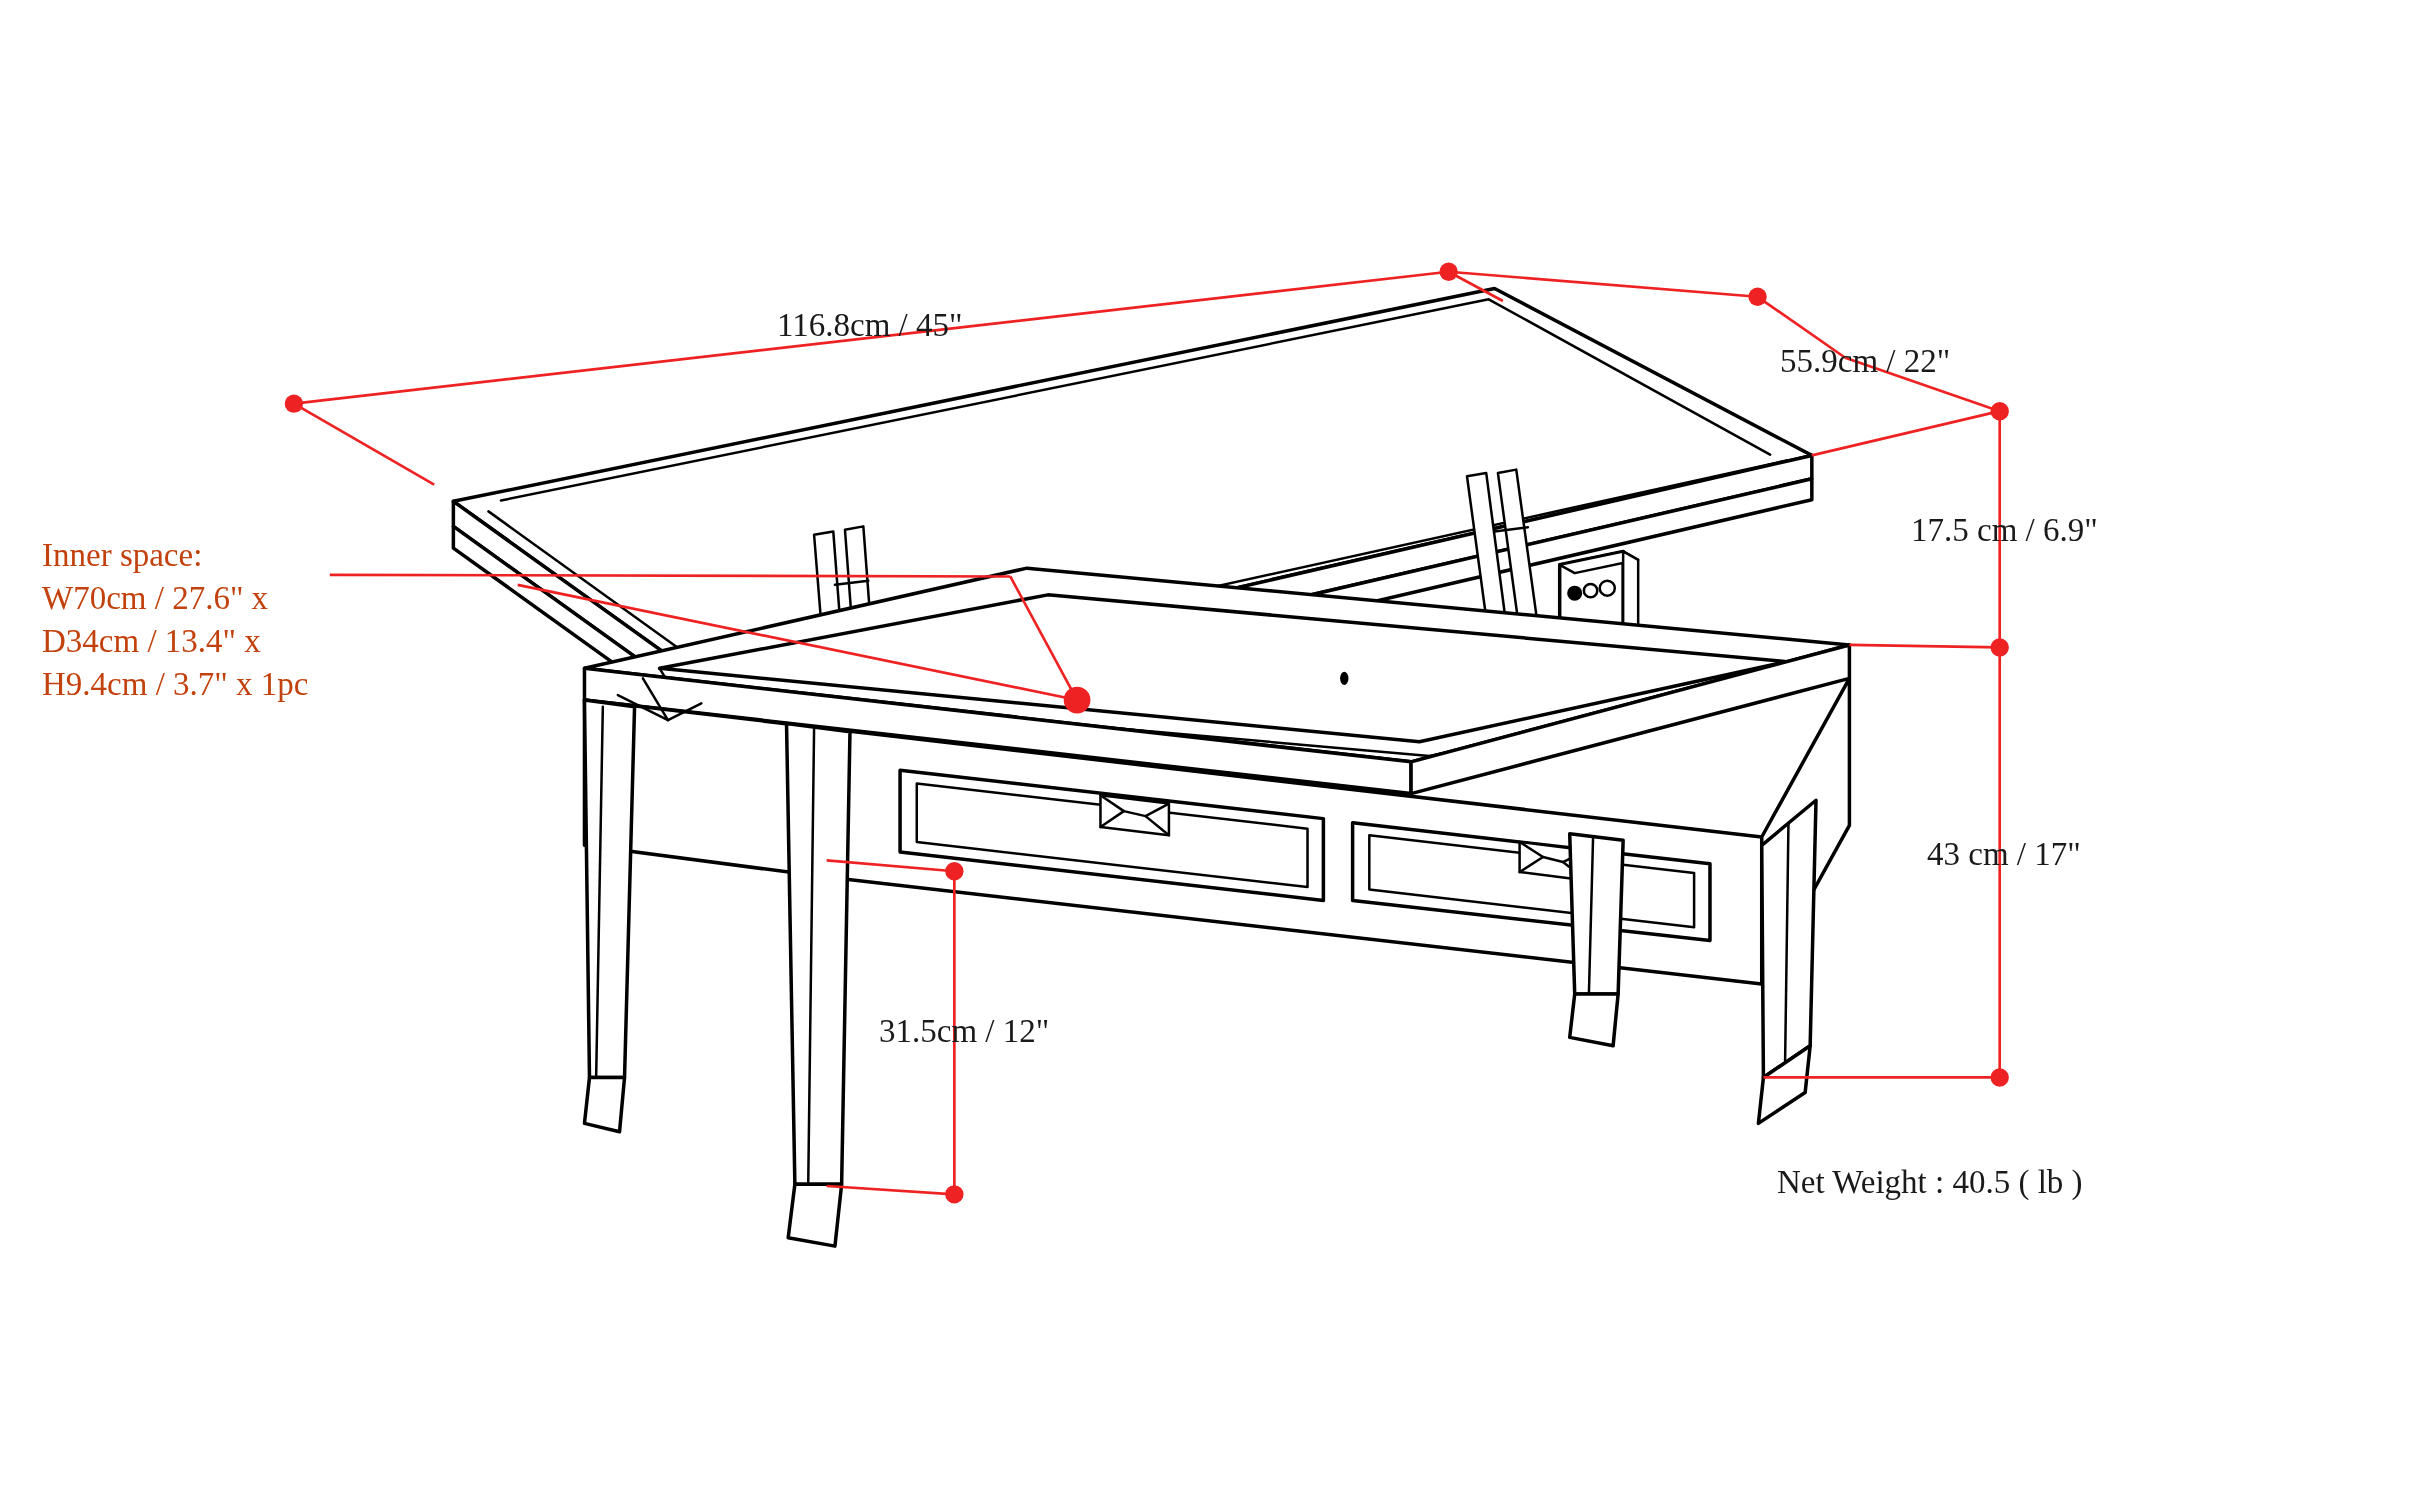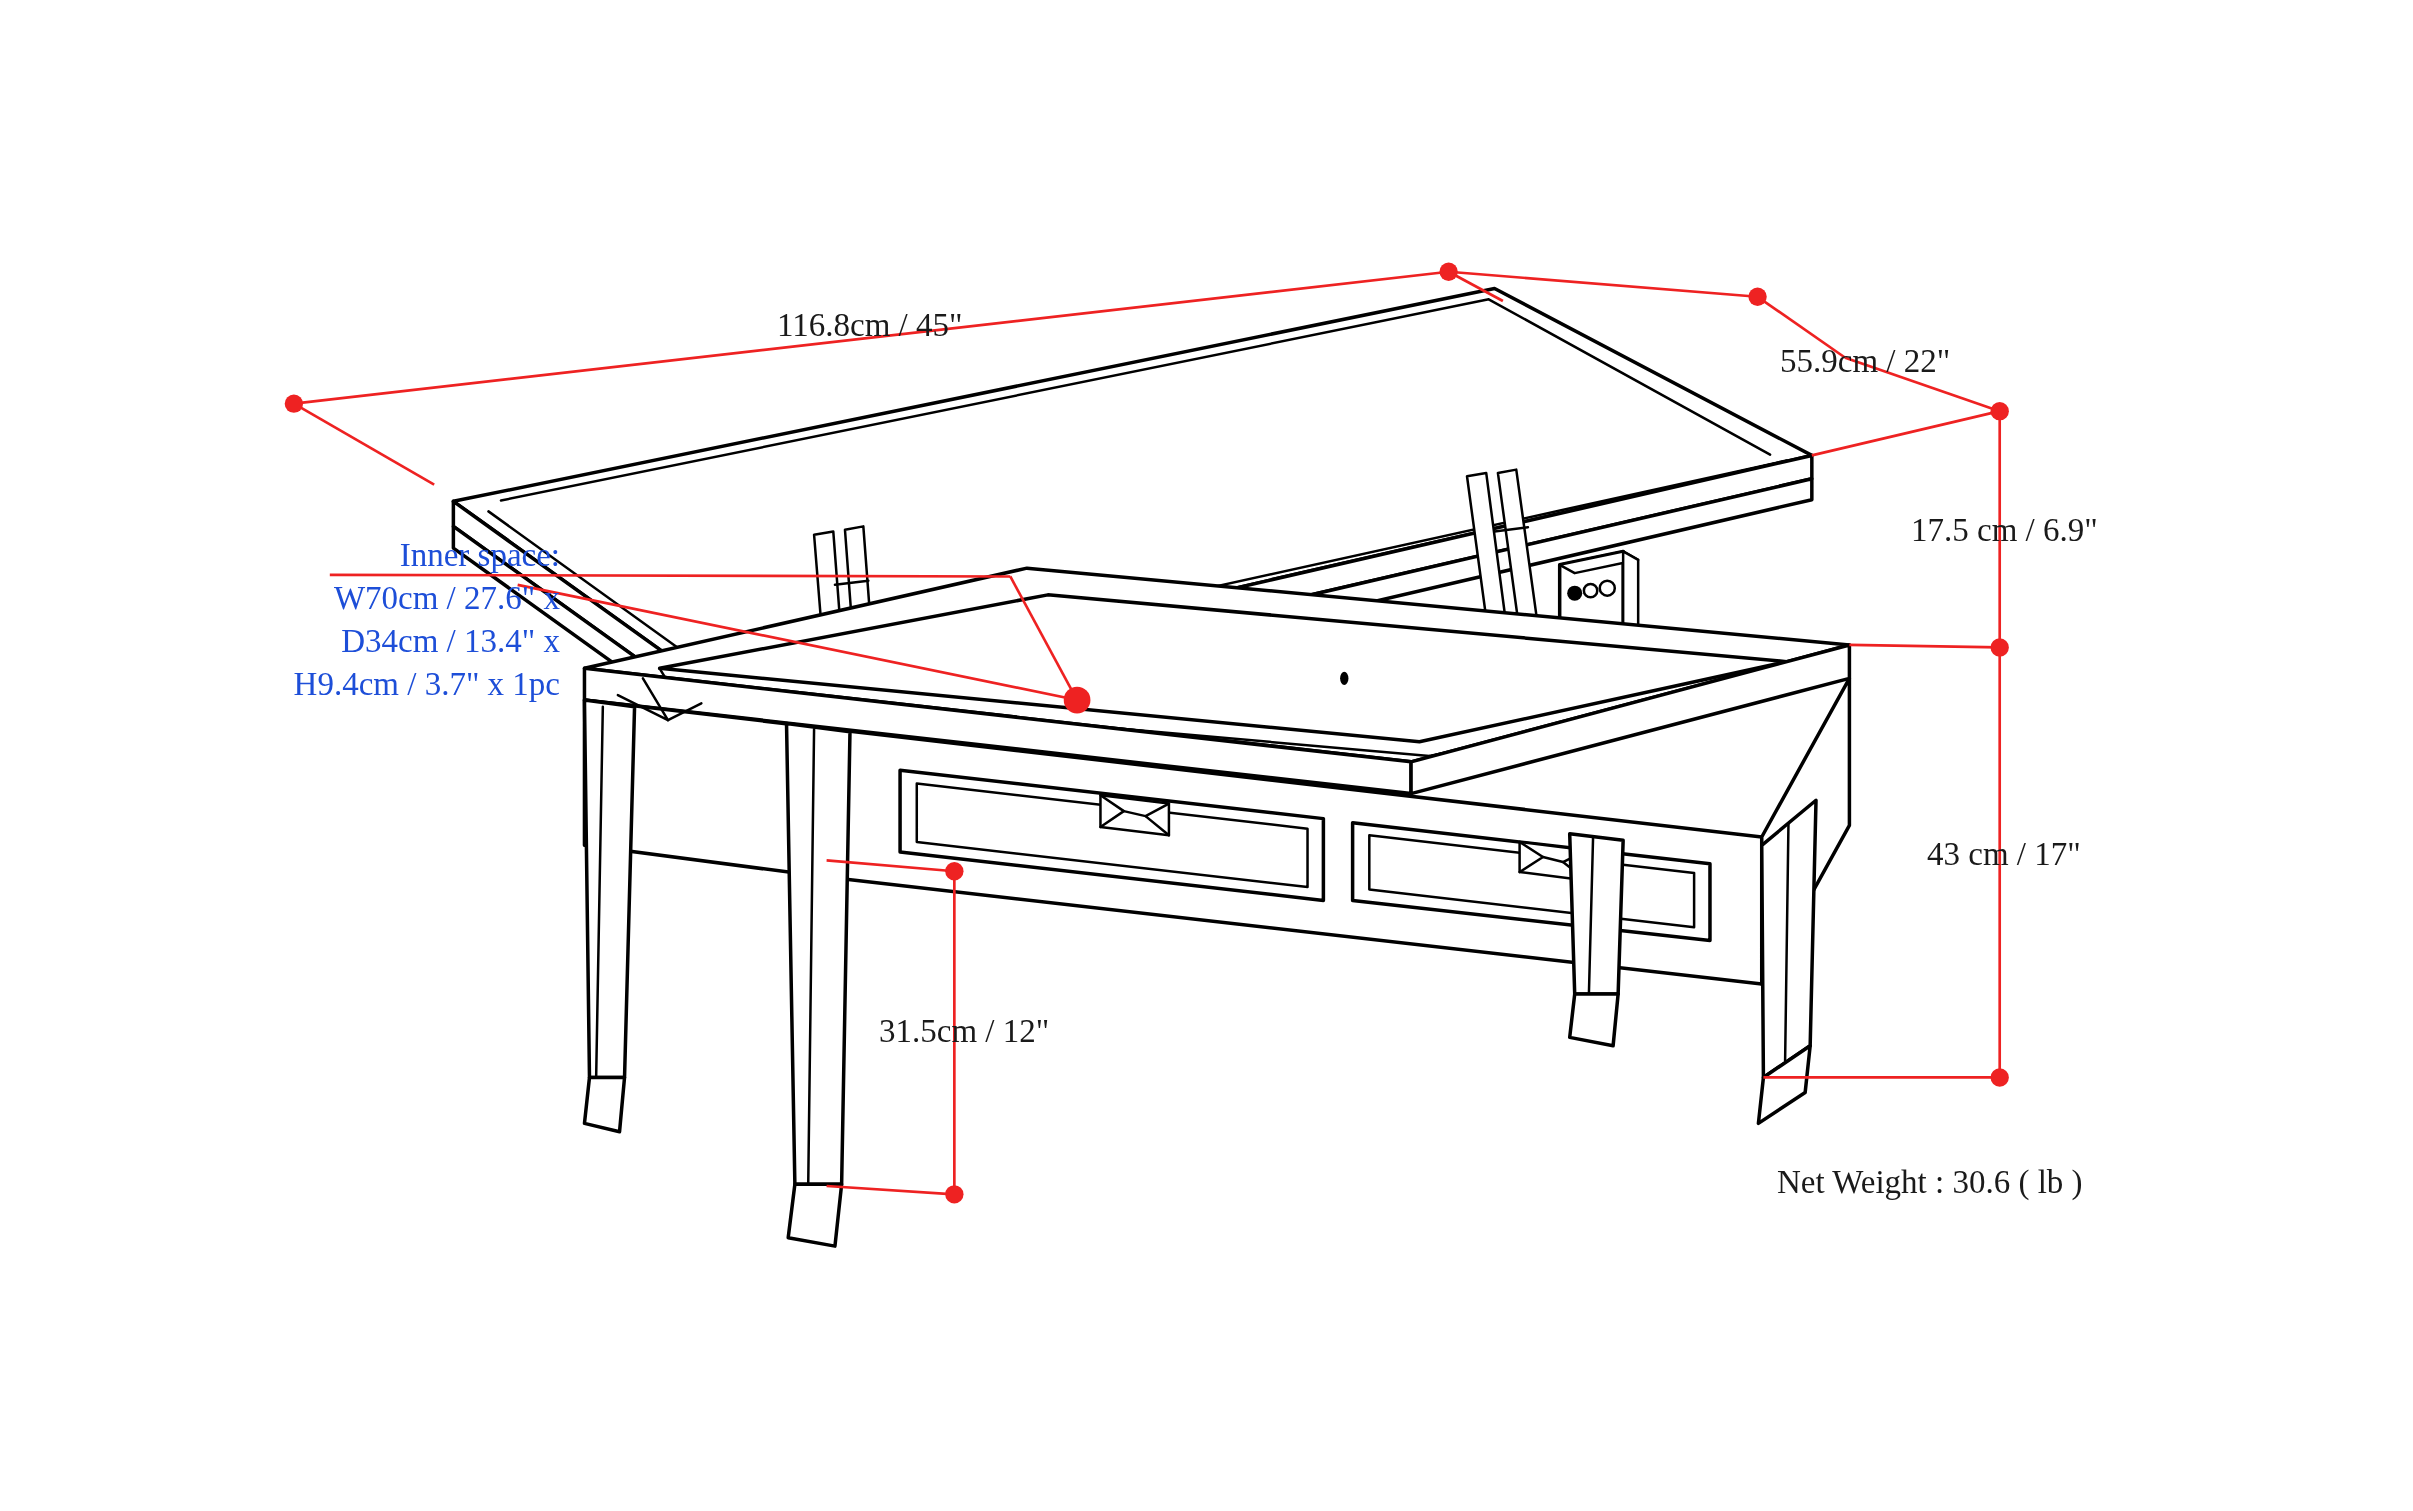--- a/index.html
+++ b/index.html
@@ -33,24 +33,23 @@
     line-height: 1.18;
   }
   .dim-len   { font-size: 33px; }
   .dim-depth { font-size: 33px; }
   .dim-lift  { font-size: 33px; }
   .dim-height{ font-size: 33px; }
   .dim-clear { font-size: 33px; }
   .weight    { font-size: 33px; }
   .inner-block {
     position: absolute;
-    text-align: right;
     font-size: 33px;
     line-height: 1.30;
-    color: #1d4ed8;
+    color: #c2410c;
   }
   .inner-block div { white-space: nowrap; }
 </style>
 </head>
 <body>
 
 <div id="stage">
 
   <svg id="drawing" viewBox="0 0 2890 1810">
     <defs>
@@ -231,16 +230,16 @@
 
   <div class="dim-label dim-clear" style="left:879px; top:1012px;">31.5cm / 12"</div>
 
   <div class="inner-block" style="left:42px; top:534px; width:518px;">
     <div>Inner space:</div>
     <div>W70cm / 27.6" x</div>
     <div>D34cm / 13.4" x</div>
     <div>H9.4cm / 3.7" x 1pc</div>
   </div>
 
-  <div class="dim-label weight" style="left:1777px; top:1163px;">Net Weight : 30.6 ( lb )</div>
+  <div class="dim-label weight" style="left:1777px; top:1163px;">Net Weight : 40.5 ( lb )</div>
 
 </div>
 
 
 </body></html>

